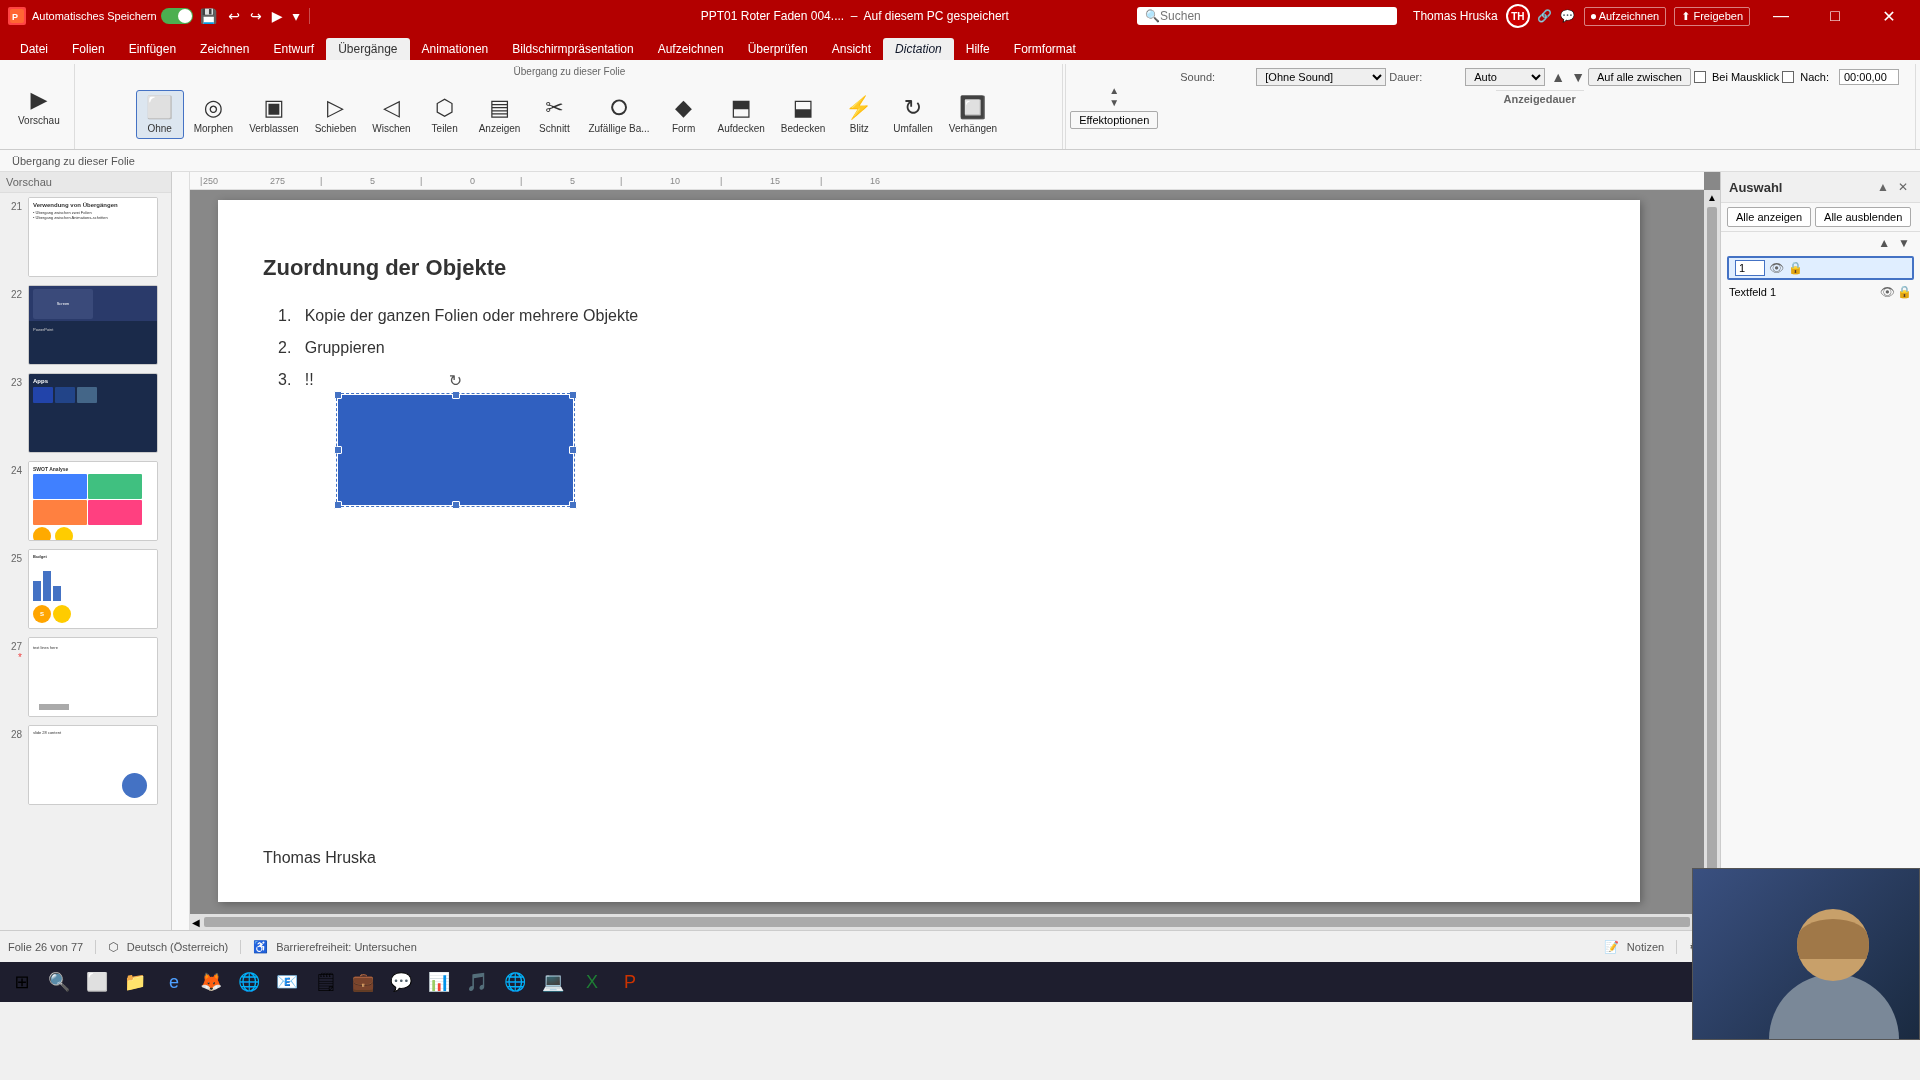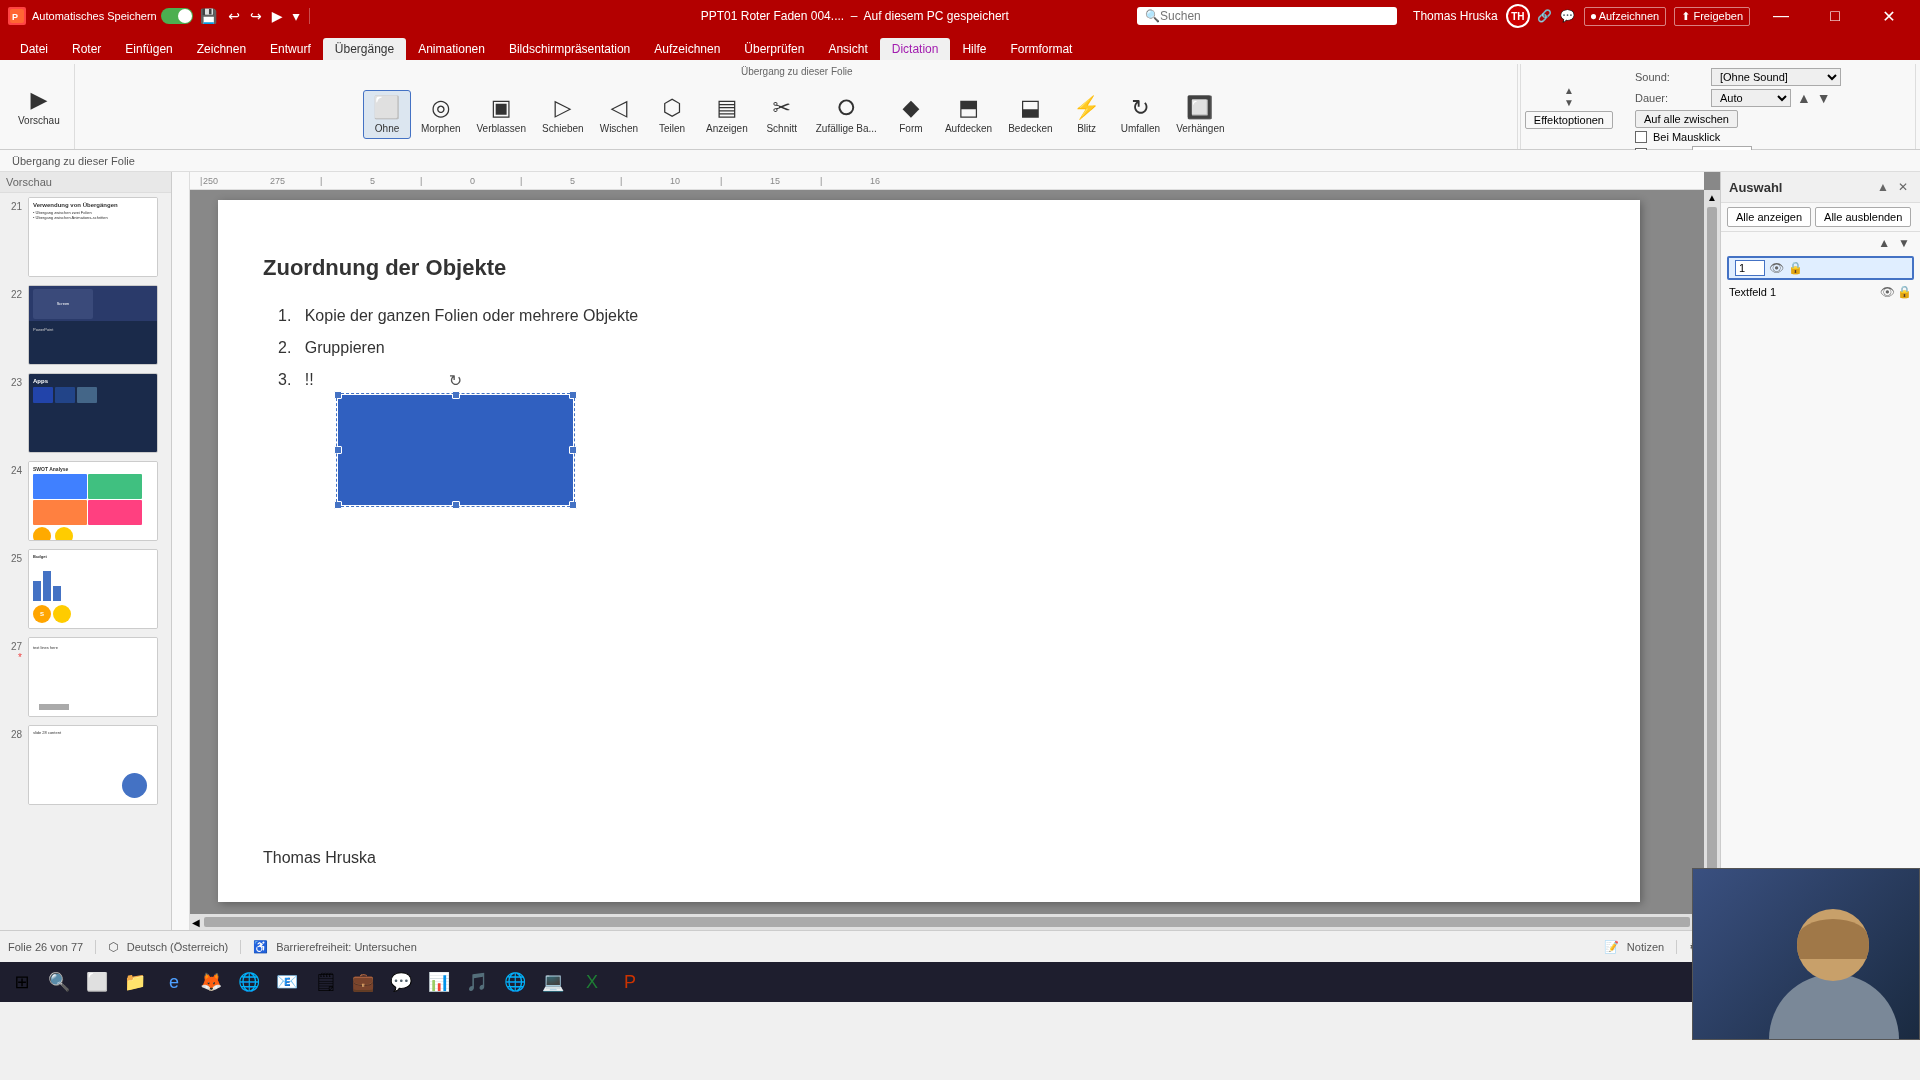--- a/index.html
+++ b/index.html
@@ -203,21 +203,21 @@
       gap: 4px;
       cursor: pointer;
     }
     .auswahl-item-name { font-size: 11px; flex: 1; }
     .auswahl-item-icons { display: flex; gap: 2px; }
     .item-icon-small { font-size: 12px; color: #666; }
 
     
     .sound-panel {
       display: flex;
-      flex-direction: column;
+      flex-direction: row;
       padding: 4px 8px;
       font-size: 11px;
       gap: 3px;
       min-width: 280px;
     }
     .sound-row { display: flex; align-items: center; gap: 6px; }
     .sound-label { color: #555; width: 70px; }
     .checkbox-box { width: 12px; height: 12px; border: 1px solid #666; background: white; display: inline-block; }
     .apply-btn { padding: 2px 8px; font-size: 11px; border: 1px solid #aaa; background: #f0f0f0; cursor: pointer; border-radius: 2px; }
     .time-input { border: 1px solid #aaa; padding: 1px 4px; font-size: 11px; width: 60px; }
@@ -318,22 +318,23 @@
       cursor: pointer;
       border-radius: 2px;
       white-space: nowrap;
     }
     .ribbon-scroll-btns { display: flex; flex-direction: column; }
     .ribbon-scroll-btn { font-size: 10px; color: #555; cursor: pointer; line-height: 1.2; }
 
     
     .dictation-tab { 
       background: #f0f0f0; 
-      color: #a21caf;
+      color: #0f172a;
       border-radius: 3px 3px 0 0;
+      font-style: italic;
     }
   </style>
 </head>
 <body>
 
 <div id="titlebar">
   <div class="title-left">
     <div class="app-icon">
       <svg width="14" height="14" viewBox="0 0 14 14">
           <rect width="14" height="14" fill="#ff6633" rx="2"></rect>
@@ -370,21 +371,21 @@
     <span style="color:white;font-size:11px;border:1px solid rgba(255,255,255,0.5);padding:2px 6px;border-radius:2px;cursor:pointer;">⏺ Aufzeichnen</span>
     <span style="color:white;font-size:11px;border:1px solid rgba(255,255,255,0.5);padding:2px 6px;border-radius:2px;cursor:pointer;">⬆ Freigeben</span>
     <div class="win-btn">—</div>
     <div class="win-btn">□</div>
     <div class="win-btn close">✕</div>
   </div>
 </div>
 
 <div id="ribbon-tabs">
   <div class="ribbon-tab">Datei</div>
-  <div class="ribbon-tab">Roter</div>
+  <div class="ribbon-tab">Folien</div>
   <div class="ribbon-tab">Einfügen</div>
   <div class="ribbon-tab">Zeichnen</div>
   <div class="ribbon-tab">Entwurf</div>
   <div class="ribbon-tab active">Übergänge</div>
   <div class="ribbon-tab">Animationen</div>
   <div class="ribbon-tab">Bildschirmpräsentation</div>
   <div class="ribbon-tab">Aufzeichnen</div>
   <div class="ribbon-tab">Überprüfen</div>
   <div class="ribbon-tab">Ansicht</div>
   <div class="ribbon-tab dictation-tab">Dictation</div>

